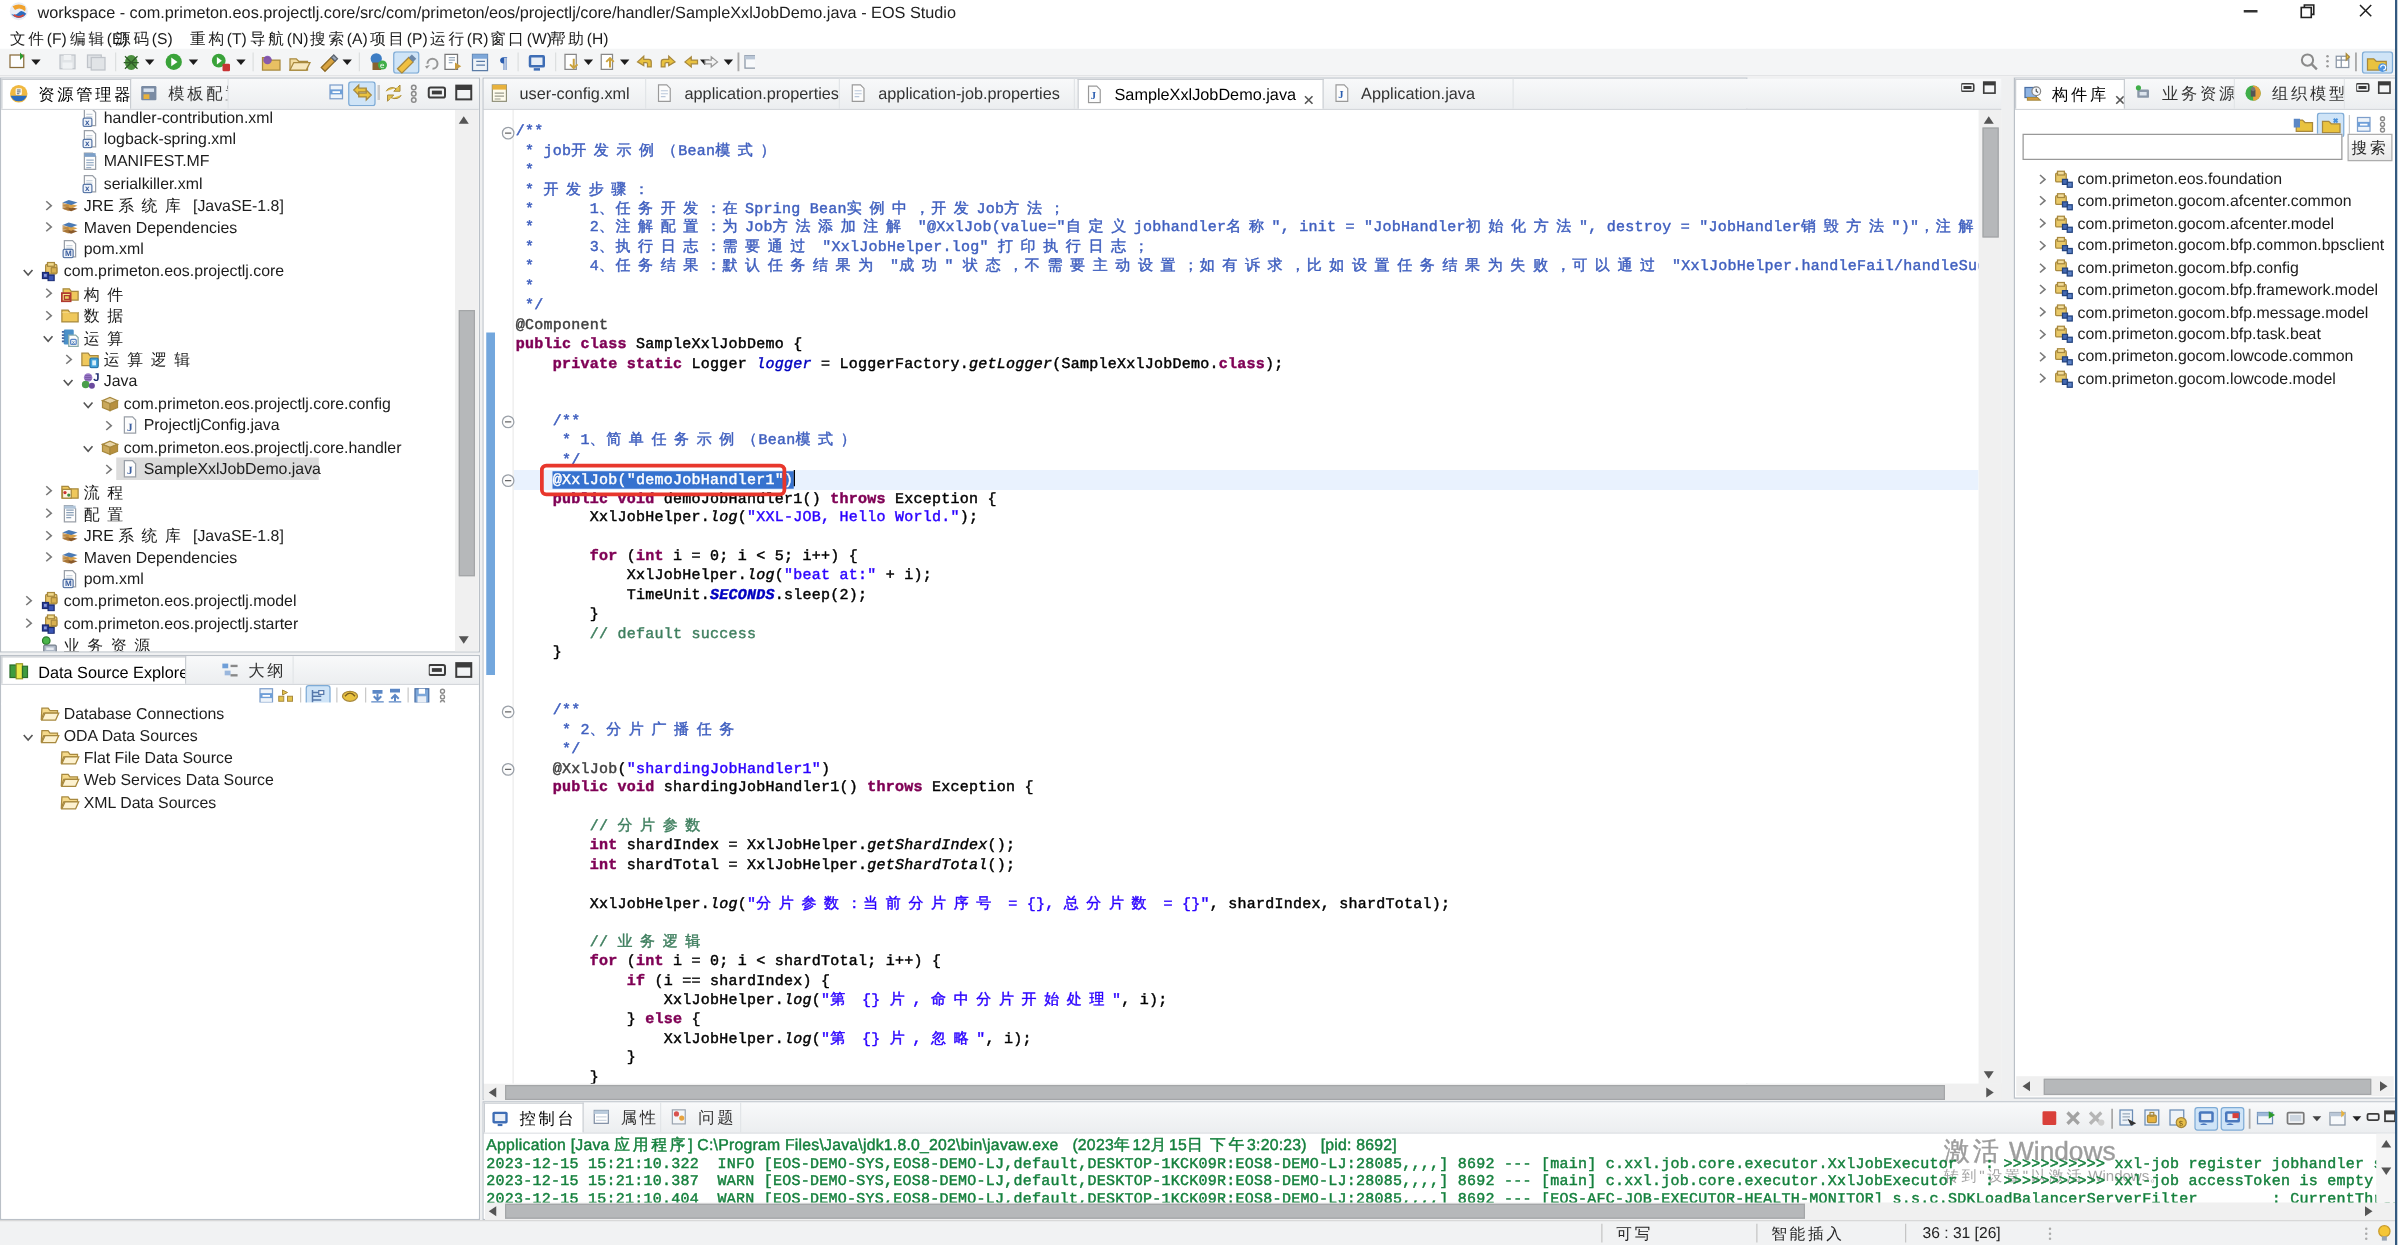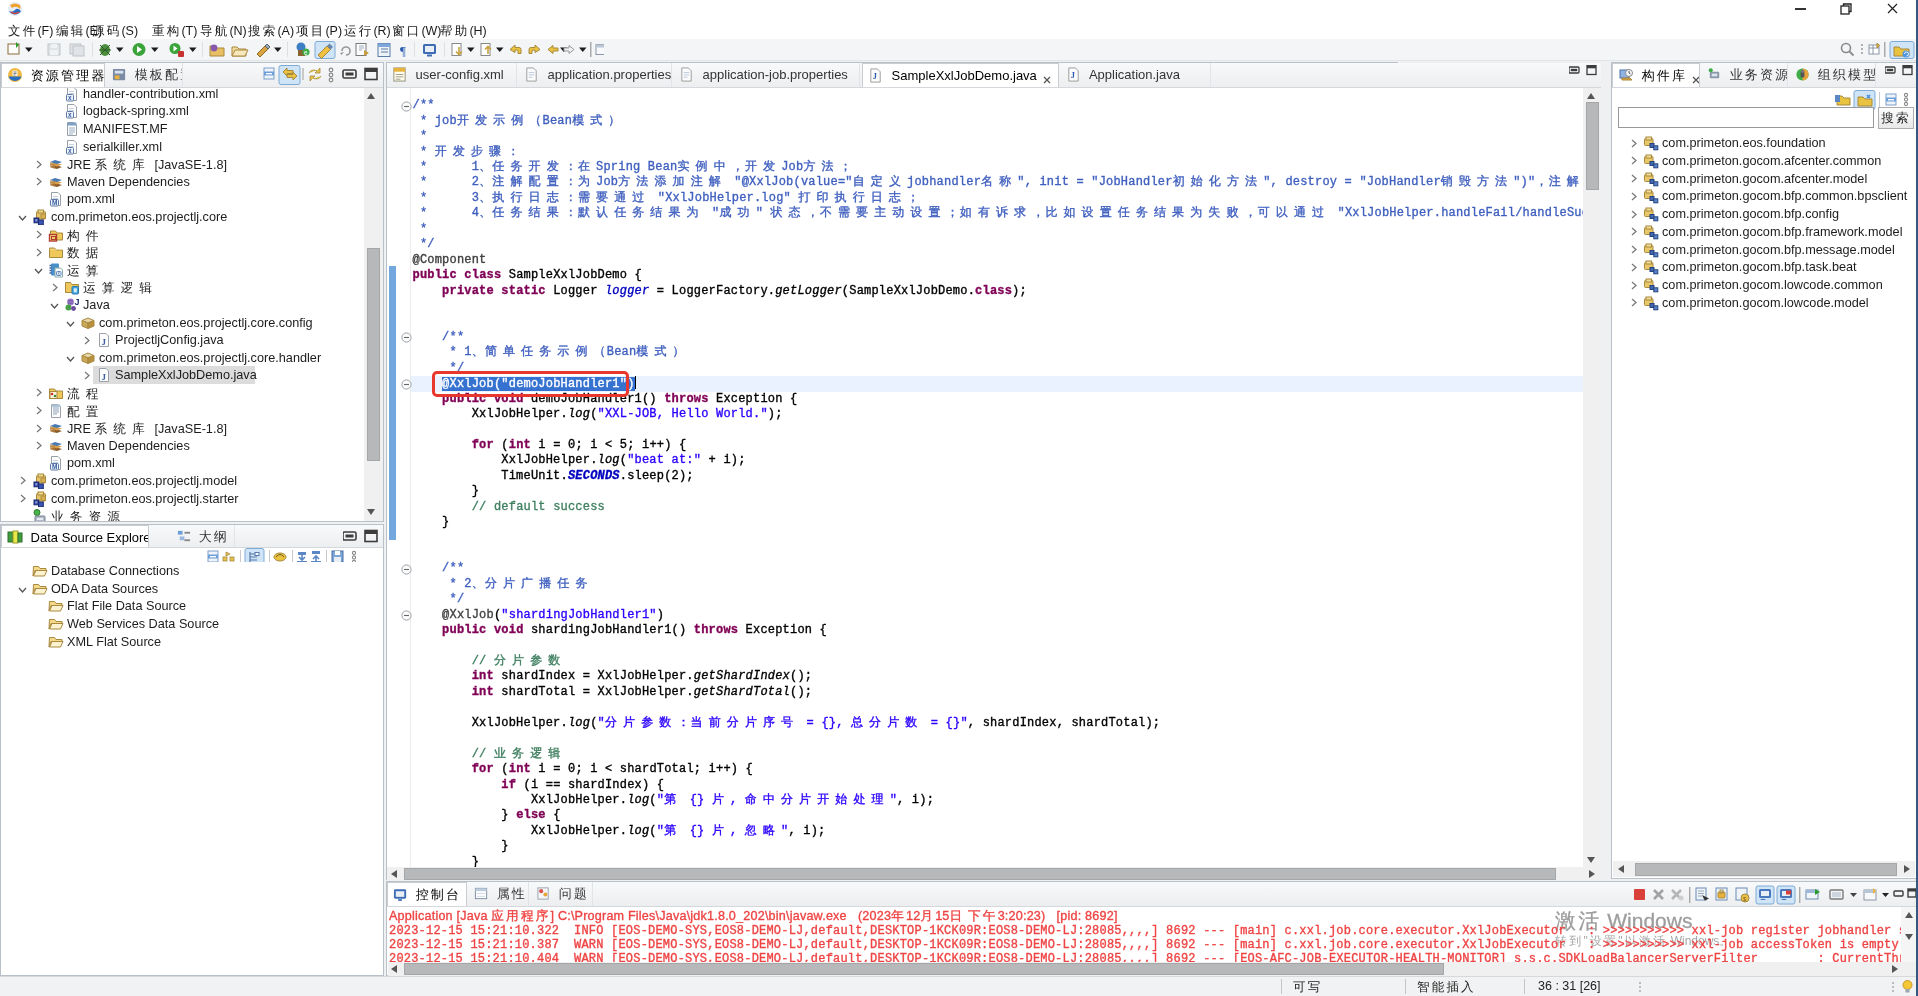--- a/index.html
+++ b/index.html
@@ -37,30 +37,31 @@
 .cm{color:#3f7f5f}
 .an{color:#404040}
 .it{font-style:italic}
 .sf{color:#0000c0;font-style:italic}
 .sfb{color:#0000c0;font-style:italic;font-weight:bold}
 .cjk{letter-spacing:6.1px}
 .cjp{letter-spacing:1.2px}
 .ucjk{letter-spacing:2.2px}
 .cl{height:15.45px}
 
-.conrow{white-space:pre;font-family:"Liberation Mono",monospace;font-size:12px;color:#ef4444;letter-spacing:0.2px;-webkit-text-stroke:0.35px}
+.conrow{white-space:pre;font-family:"Liberation Mono",monospace;font-size:12px;color:#15803d;letter-spacing:0.2px;-webkit-text-stroke:0.35px}
 </style></head>
 <body>
 <div class="abs" id="titlebar">
  <svg class="abs" style="left:7px;top:1px" width="16" height="16" viewBox="0 0 16 16">
       <circle cx="8" cy="8" r="7.2" fill="#e8edf5"></circle>
       <path d="M2 10 A7 7 0 0 0 14 10 Q10 6 8 9 Q5 12 2 10Z" fill="#2a6cc0"></path>
       <path d="M3 4 Q8 1 13 4 Q14 6 13 8 Q9 4 5 7Z" fill="#f0a22e"></path>
       <path d="M4 11 Q8 14 12 11" stroke="#d8483b" stroke-width="1.4" fill="none"></path>
     </svg>
+ <div class="abs" id="title-txt">workspace - com.primeton.eos.projectlj.core/src/com/primeton/eos/projectlj/core/handler/SampleXxlJobDemo.java - EOS Studio</div>
  <div class="abs" style="left:1795px;top:8px;width:11px;height:1.5px;background:#333"></div>
  <svg class="abs" style="left:1840px;top:3px" width="12" height="12" viewBox="0 0 12 12">
       <rect x="1" y="3" width="8" height="8" fill="none" stroke="#222" stroke-width="1.3"></rect>
       <path d="M3.5 3 V1 H11 V8.5 H9" fill="none" stroke="#222" stroke-width="1.3"></path>
     </svg>
  <svg class="abs" style="left:1887px;top:3px" width="11" height="11" viewBox="0 0 11 11">
       <path d="M1 1 L10 10 M10 1 L1 10" stroke="#222" stroke-width="1.2"></path>
     </svg>
 </div>
 <div class="abs" id="menubar">
@@ -531,21 +532,21 @@
           <path d="M1.5 3.5 h5 l1.5 2 h6 v2 h-11 l-2 5.5z" fill="#f5d98a" stroke="#a8893e"></path>
           <path d="M1.5 13 l2.5-5.5 h11 l-2.5 5.5z" fill="#fdf2d0" stroke="#a8893e"></path>
         </svg><span class="lbl " style="left:54px">Flat File Data Source</span></div>
       <div class="trow" style="top:53.0px"><svg class="ticon" style="left:35px" width="16" height="16" viewBox="0 0 16 16">
           <path d="M1.5 3.5 h5 l1.5 2 h6 v2 h-11 l-2 5.5z" fill="#f5d98a" stroke="#a8893e"></path>
           <path d="M1.5 13 l2.5-5.5 h11 l-2.5 5.5z" fill="#fdf2d0" stroke="#a8893e"></path>
         </svg><span class="lbl " style="left:54px">Web Services Data Source</span></div>
       <div class="trow" style="top:70.6px"><svg class="ticon" style="left:35px" width="16" height="16" viewBox="0 0 16 16">
           <path d="M1.5 3.5 h5 l1.5 2 h6 v2 h-11 l-2 5.5z" fill="#f5d98a" stroke="#a8893e"></path>
           <path d="M1.5 13 l2.5-5.5 h11 l-2.5 5.5z" fill="#fdf2d0" stroke="#a8893e"></path>
-        </svg><span class="lbl " style="left:54px">XML Flat Source</span></div>
+        </svg><span class="lbl " style="left:54px">XML Data Sources</span></div>
     </div>
  <svg class="abs" style="left:342px;top:3px" width="36" height="16" viewBox="0 0 36 16">
       <rect x="0" y="4" width="13" height="8" rx="1.5" fill="none" stroke="#3c3c3c" stroke-width="1.6"></rect>
       <rect x="2.5" y="6.5" width="8" height="3" fill="#3c3c3c"></rect>
       <rect x="22" y="2.5" width="12" height="11" fill="none" stroke="#3c3c3c" stroke-width="1.6"></rect>
       <rect x="22" y="2.5" width="12" height="3.5" fill="#3c3c3c"></rect>
     </svg>
 </div>
 
 <div class="abs panel" id="ed" style="left:386px;top:62px;width:1012px;height:818px">

